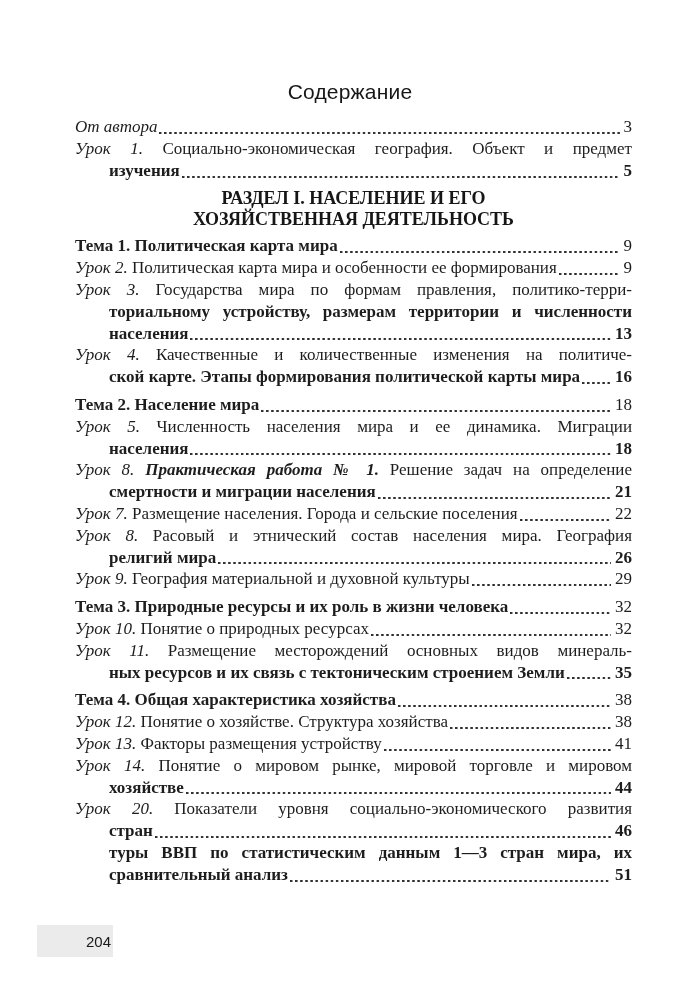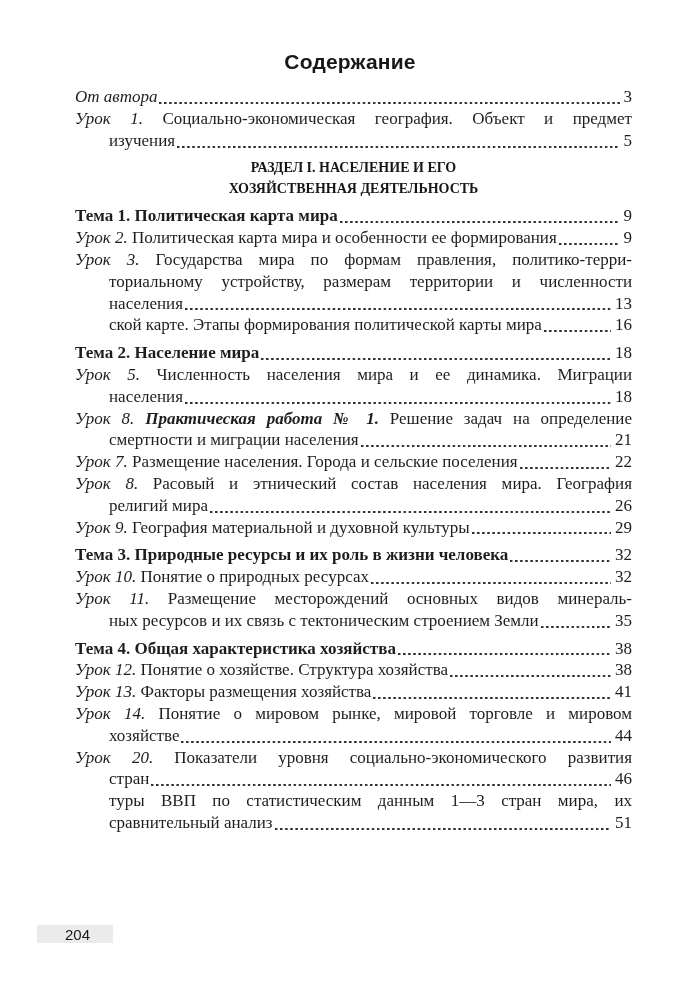--- a/index.html
+++ b/index.html
@@ -5,74 +5,74 @@
   html, body { margin: 0; padding: 0; }
   body {
     width: 700px; height: 1000px;
     background: #ffffff;
     position: relative;
     font-family: "Liberation Serif", serif;
     color: #1d1d1d;
     overflow: hidden;
   }
   .toc-title {
-    margin: 49px 0 0 0;
+    margin: 79px 0 0 0;
     text-align: center;
     font-family: "Liberation Sans", sans-serif;
-    font-weight: 700;
+    font-weight: 400;
     font-size: 21px;
     line-height: 26px;
     letter-spacing: 0.2px;
     color: #171717;
   }
   .toc {
     margin: 11px 68px 8px 75px;
     font-size: 17px;
     line-height: 21.8px;
   }
   .section-heading {
     text-align: center;
     font-weight: 700;
-    font-size: 14px;
+    font-size: 18px;
     line-height: 20.5px;
     margin: 7px 0 6px 0;
     color: #161616;
   }
   .entry.spaced { margin-top: 6px; }
   .toc-line { display: flex; }
   .toc-line.fill {
     display: block;
     text-align: justify;
     text-align-last: justify;
   }
   .toc-line .text { flex: 0 1 auto; white-space: nowrap; }
   .toc-line.fill .text { white-space: normal; }
-  .indent1 { padding-left: 34px; }
+  .indent1 { padding-left: 34px; font-weight: bold; }
   .s-i  { font-style: italic; }
   .s-b  { font-weight: 700; }
   .s-bi { font-weight: 700; font-style: italic; }
   .dots { flex: 1 1 auto; position: relative; min-width: 12px; }
   .dots::after {
     content: "";
     position: absolute;
     left: 2px; right: 4px; bottom: 3.5px;
     height: 2.4px;
     background-image: radial-gradient(circle at 1.2px 1.2px, #2e2e2e 1.05px, transparent 1.45px);
     background-size: 5.1px 2.4px;
     background-repeat: repeat-x;
   }
   .pnum { flex: 0 0 auto; text-align: right; }
   .page-badge {
     position: absolute;
     left: 37px; top: 925px;
-    width: 76px; height: 18px;
+    width: 76px; height: 32px;
     display: flex;
     align-items: center;
     justify-content: flex-end;
-    padding-right: 23px;
+    padding-right: 2px;
     box-sizing: border-box;
     font-family: "Liberation Sans", sans-serif;
     font-size: 15px;
     color: #1a1a1a;
   }
 </style>
 </head>
 <body style="background: rgb(255, 255, 255); color: rgb(29, 29, 29);">
 
 <h1 class="toc-title">Содержание</h1>
@@ -114,20 +114,21 @@
     <div class="entry">
       <div class="toc-line fill"><span class="text"><span class="s-i">Урок 3.</span><span> Государства мира по формам правления, политико-терри-</span></span></div>
       <div class="toc-line indent1 fill"><span class="text"><span>ториальному устройству, размерам территории и численности</span></span></div>
       <div class="toc-line indent1">
         <span class="text"><span>населения</span></span>
         <span class="dots"></span>
         <span class="pnum">13</span>
       </div>
     </div>
     <div class="entry">
+      <div class="toc-line fill"><span class="text"><span class="s-i">Урок 4.</span><span> Качественные и количественные изменения на политиче-</span></span></div>
       <div class="toc-line indent1">
         <span class="text"><span>ской карте. Этапы формирования политической карты мира</span></span>
         <span class="dots"></span>
         <span class="pnum">16</span>
       </div>
     </div>
     <div class="entry spaced">
       <div class="toc-line">
         <span class="text"><span class="s-b">Тема 2. Население мира</span></span>
         <span class="dots"></span>
@@ -203,21 +204,21 @@
     </div>
     <div class="entry">
       <div class="toc-line">
         <span class="text"><span class="s-i">Урок 12.</span><span> Понятие о хозяйстве. Структура хозяйства</span></span>
         <span class="dots"></span>
         <span class="pnum">38</span>
       </div>
     </div>
     <div class="entry">
       <div class="toc-line">
-        <span class="text"><span class="s-i">Урок 13.</span><span> Факторы размещения хозяйства</span></span>
+        <span class="text"><span class="s-i">Урок 13.</span><span> Факторы размещения устройству</span></span>
         <span class="dots"></span>
         <span class="pnum">41</span>
       </div>
     </div>
     <div class="entry">
       <div class="toc-line fill"><span class="text"><span class="s-i">Урок 14.</span><span> Понятие о мировом рынке, мировой торговле и мировом</span></span></div>
       <div class="toc-line indent1">
         <span class="text"><span>хозяйстве</span></span>
         <span class="dots"></span>
         <span class="pnum">44</span>

